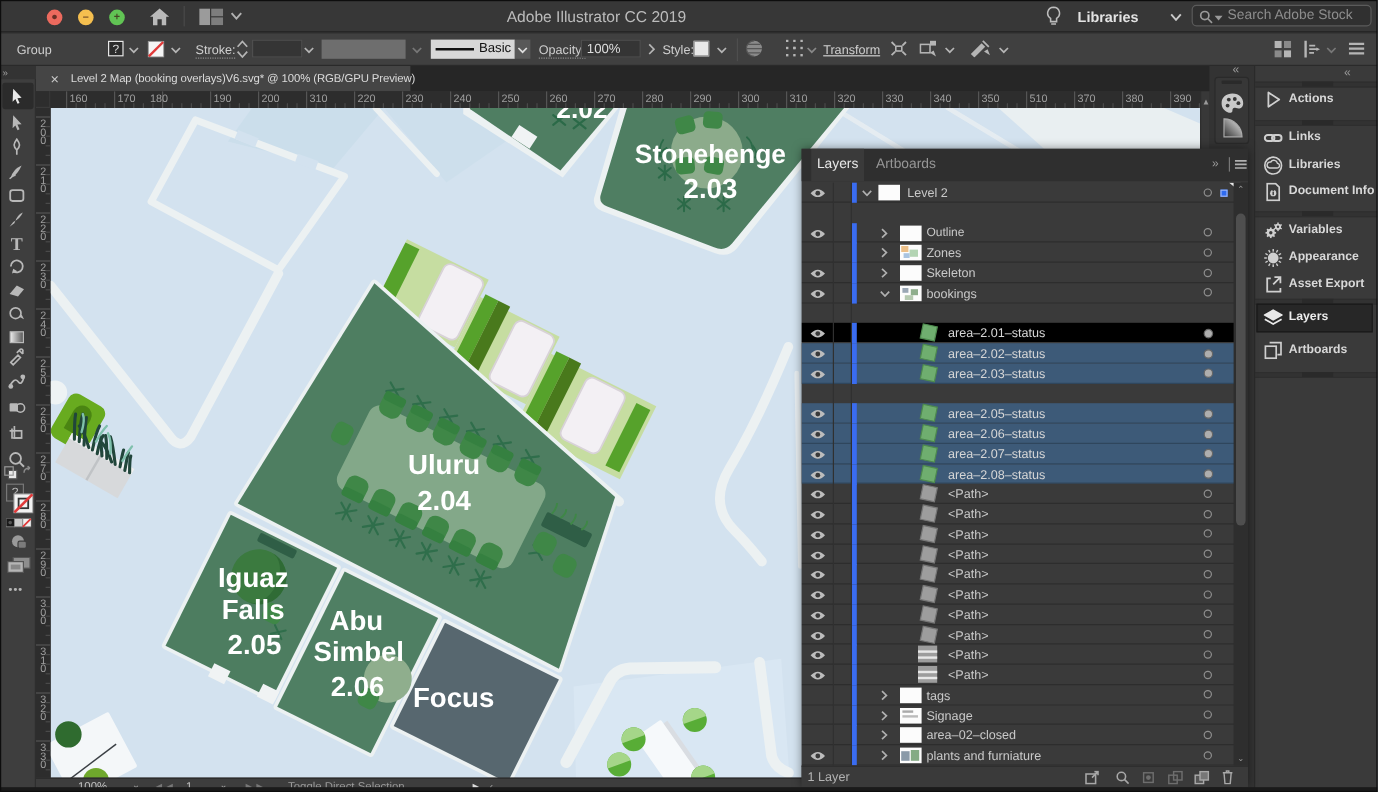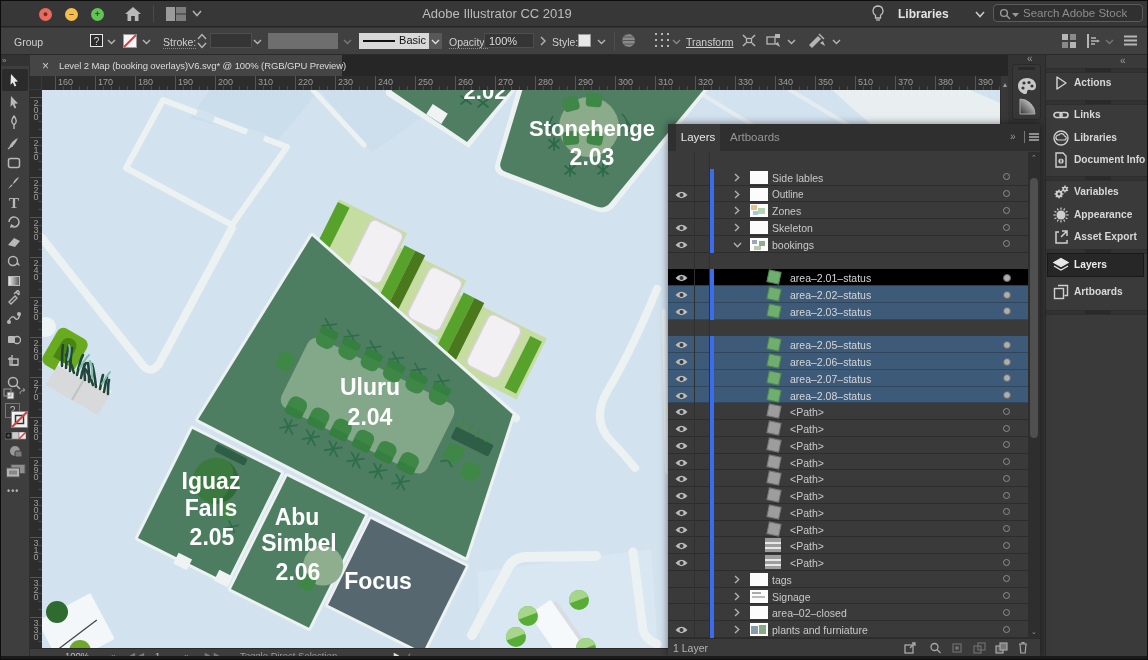--- a/index.html
+++ b/index.html
@@ -431,21 +431,21 @@
       <div style="position:absolute;left:29px;top:10px;width:1px;height:4px;background:#4a4a4a"></div>
       <div style="position:absolute;left:37px;top:10px;width:1px;height:4px;background:#4a4a4a"></div>
       <div style="position:absolute;left:45px;top:10px;width:1px;height:4px;background:#4a4a4a"></div>
       <div style="position:absolute;left:53px;top:0;width:1px;height:14px;background:#555"></div>
       <div style="position:absolute;left:56px;top:1px;font:9px 'Liberation Sans',sans-serif;color:#9e9e9e">170</div>
       <div style="position:absolute;left:61px;top:10px;width:1px;height:4px;background:#4a4a4a"></div>
       <div style="position:absolute;left:69px;top:10px;width:1px;height:4px;background:#4a4a4a"></div>
       <div style="position:absolute;left:77px;top:10px;width:1px;height:4px;background:#4a4a4a"></div>
       <div style="position:absolute;left:85px;top:10px;width:1px;height:4px;background:#4a4a4a"></div>
       <div style="position:absolute;left:93px;top:0;width:1px;height:14px;background:#555"></div>
-      <div style="position:absolute;left:96px;top:1px;font:9px 'Liberation Sans',sans-serif;color:#9e9e9e">180</div>
+      <div style="position:absolute;left:83px;top:1px;font:9px 'Liberation Sans',sans-serif;color:#9e9e9e">180</div>
       <div style="position:absolute;left:101px;top:10px;width:1px;height:4px;background:#4a4a4a"></div>
       <div style="position:absolute;left:109px;top:10px;width:1px;height:4px;background:#4a4a4a"></div>
       <div style="position:absolute;left:117px;top:10px;width:1px;height:4px;background:#4a4a4a"></div>
       <div style="position:absolute;left:125px;top:10px;width:1px;height:4px;background:#4a4a4a"></div>
       <div style="position:absolute;left:133px;top:0;width:1px;height:14px;background:#555"></div>
       <div style="position:absolute;left:136px;top:1px;font:9px 'Liberation Sans',sans-serif;color:#9e9e9e">190</div>
       <div style="position:absolute;left:141px;top:10px;width:1px;height:4px;background:#4a4a4a"></div>
       <div style="position:absolute;left:149px;top:10px;width:1px;height:4px;background:#4a4a4a"></div>
       <div style="position:absolute;left:157px;top:10px;width:1px;height:4px;background:#4a4a4a"></div>
       <div style="position:absolute;left:165px;top:10px;width:1px;height:4px;background:#4a4a4a"></div>
@@ -881,28 +881,36 @@
       <div style="position:absolute;left:0;top:0;width:372px;height:27px;background:#2f2f2f">
         <div style="position:absolute;left:8px;top:0;width:44px;height:27px;background:#3a3a3a;color:#e8e8e8;font-family:'Liberation Sans',sans-serif;font-size:11.5px;line-height:27px;text-align:center">Layers</div>
         <div style="position:absolute;left:62px;top:7px;color:#969696;font-family:'Liberation Sans',sans-serif;font-size:11.5px">Artboards</div>
         <div style="position:absolute;left:342px;top:7px;color:#9a9a9a;font-family:'Liberation Sans',sans-serif;font-size:10px">»</div>
         <div style="position:absolute;left:356px;top:7px;width:1px;height:12px;background:#777"></div>
         <svg style="position:absolute;left:361px;top:9px" width="10" height="9" viewBox="0 0 10 9">
           <path d="M0,1 h10 M0,4 h10 M0,7 h10" stroke="#b0b0b0" stroke-width="1.4"></path>
         </svg>
       </div>
       <div style="position:absolute;left:0;top:28.0px;width:372px;height:485.75px;overflow:hidden">
-        <div style="position:absolute;left:0;top:16.75px;width:372px;height:16.75px;background:transparent;border-bottom:1px solid rgba(0,0,0,0.22)">
-          <div style="position:absolute;left:42px;top:0;width:4px;height:17px;background:#3a6cf0"></div>
-          <svg style="position:absolute;left:66px;top:4px" width="6" height="9" viewBox="0 0 6 9">
-            <path d="M1,1 L4.7,4.5 L1,8" stroke="#b0b0b0" stroke-width="1.4" fill="none"></path>
-          </svg>
-          <div style="position:absolute;left:82px;top:2px;width:18px;height:13px;background:#fcfcfc"></div>
-          <div style="position:absolute;left:104px;top:3px;font-family:'Liberation Sans',sans-serif;font-size:10.5px;color:#c9c9c9">Side lables</div>
-          <div style="position:absolute;left:335px;top:4.5px;width:7px;height:7px;border-radius:50%;border:1.3px solid #8e8e8e"></div>
+        <div style="position:absolute;left:0;top:0.0px;width:372px;height:16.75px;background:transparent;border-bottom:1px solid rgba(0,0,0,0.22)">
+          <svg style="position:absolute;left:7px;top:5px" width="13" height="8" viewBox="0 0 13 8">
+            <path d="M0.5,4 Q6.5,-2.5 12.5,4 Q6.5,10.5 0.5,4 Z" fill="#bdbdbd"></path>
+            <circle cx="6.5" cy="4" r="2" fill="#3a3a3a"></circle>
+          </svg>
+          <div style="position:absolute;left:42px;top:0;width:4px;height:17px;background:#3a6cf0"></div>
+          <svg style="position:absolute;left:50px;top:6px" width="9" height="6" viewBox="0 0 9 6">
+            <path d="M1,1 L4.5,4.7 L8,1" stroke="#b0b0b0" stroke-width="1.4" fill="none"></path>
+          </svg>
+          <div style="position:absolute;left:64px;top:2px;width:18px;height:13px;background:#fcfcfc"></div>
+          <div style="position:absolute;left:88px;top:3px;font-family:'Liberation Sans',sans-serif;font-size:10.5px;color:#c9c9c9">Level 2</div>
+          <div style="position:absolute;left:335px;top:4.5px;width:7px;height:7px;border-radius:50%;border:1.3px solid #8e8e8e"></div>
+          <div style="position:absolute;left:349px;top:6px;width:6px;height:6px;background:#2f6bef;border:1px solid #9bb5f5"></div>
+          <svg style="position:absolute;left:356px;top:0" width="10" height="8" viewBox="0 0 10 8">
+            <path d="M0,0 L10,0 L10,8 Z" fill="#e8e8e8"></path>
+          </svg>
         </div>
         <div style="position:absolute;left:0;top:33.5px;width:372px;height:16.75px;background:transparent;border-bottom:1px solid rgba(0,0,0,0.22)">
           <svg style="position:absolute;left:7px;top:5px" width="13" height="8" viewBox="0 0 13 8">
             <path d="M0.5,4 Q6.5,-2.5 12.5,4 Q6.5,10.5 0.5,4 Z" fill="#bdbdbd"></path>
             <circle cx="6.5" cy="4" r="2" fill="#3a3a3a"></circle>
           </svg>
           <div style="position:absolute;left:42px;top:0;width:4px;height:17px;background:#3a6cf0"></div>
           <svg style="position:absolute;left:66px;top:4px" width="6" height="9" viewBox="0 0 6 9">
             <path d="M1,1 L4.7,4.5 L1,8" stroke="#b0b0b0" stroke-width="1.4" fill="none"></path>
           </svg>

